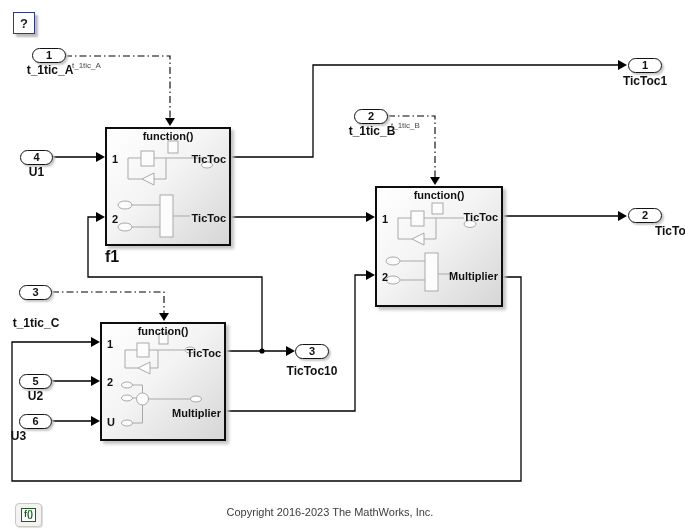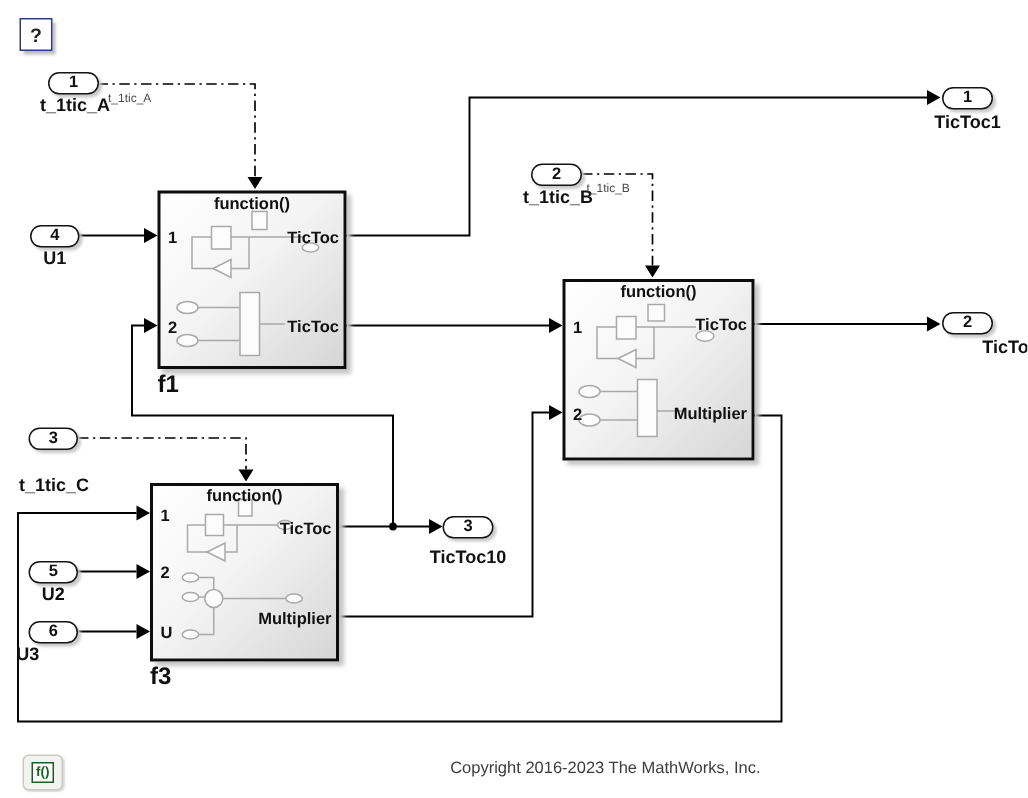--- a/index.html
+++ b/index.html
@@ -33,21 +33,21 @@
   }
   #fn-badge{
     position:absolute;left:15px;top:503px;width:27px;height:24px;box-sizing:border-box;
     background:#f3f3f1;border:1px solid #c9c9c4;border-radius:4px;
     box-shadow:1px 1px 1px #ddd;display:flex;align-items:center;justify-content:center;
   }
   #fn-badge .inner{
     box-sizing:border-box;padding:1px 2px;background:#fff;border:1.2px solid #1b5e20;
     color:#1b5e20;font-weight:bold;font-size:9px;line-height:1.1;
   }
-  #copyright{position:absolute;left:177px;top:506px;width:330px;text-align:right;font-size:11px;color:#3c3c3c;}
+  #copyright{position:absolute;left:165px;top:506px;width:330px;text-align:center;font-size:11px;color:#3c3c3c;}
   .wire{fill:none;stroke:#000;stroke-width:1.3;}
   .wire-dash{fill:none;stroke:#000;stroke-width:1.1;stroke-dasharray:7 3 1.5 3;}
   .ah{fill:#000;stroke:none;}
   .ghost{stroke:#a9a9a9;fill:none;stroke-width:1;}
   .ghost-f{stroke:#a9a9a9;fill:#fcfcfc;stroke-width:1;}
 </style>
 </head>
 <body>
 
 <div id="canvas">
@@ -219,20 +219,19 @@
       <path class="ghost" d="M46.5 75 H89"></path>
       <ellipse class="ghost-f" cx="94" cy="75" rx="5.5" ry="3"></ellipse>
     </svg>
     <span class="blk-fn">function()</span>
     <span class="blk-port" style="left:5px;top:12px">1</span>
     <span class="blk-port" style="left:5px;top:50px">2</span>
     <span class="blk-port" style="left:5px;top:90px">U</span>
     <span class="blk-port" style="right:3px;top:21px">TicToc</span>
     <span class="blk-port" style="right:3px;top:81px">Multiplier</span>
   </div>
-  <div class="blk-label" style="left:100px;top:443px;width:126px">f3</div>
 
   <div id="fn-badge">
     <span class="inner">f()</span>
   </div>
   <div id="copyright">Copyright 2016-2023 The MathWorks, Inc.</div>
 
 </div>
 
 </body></html>

